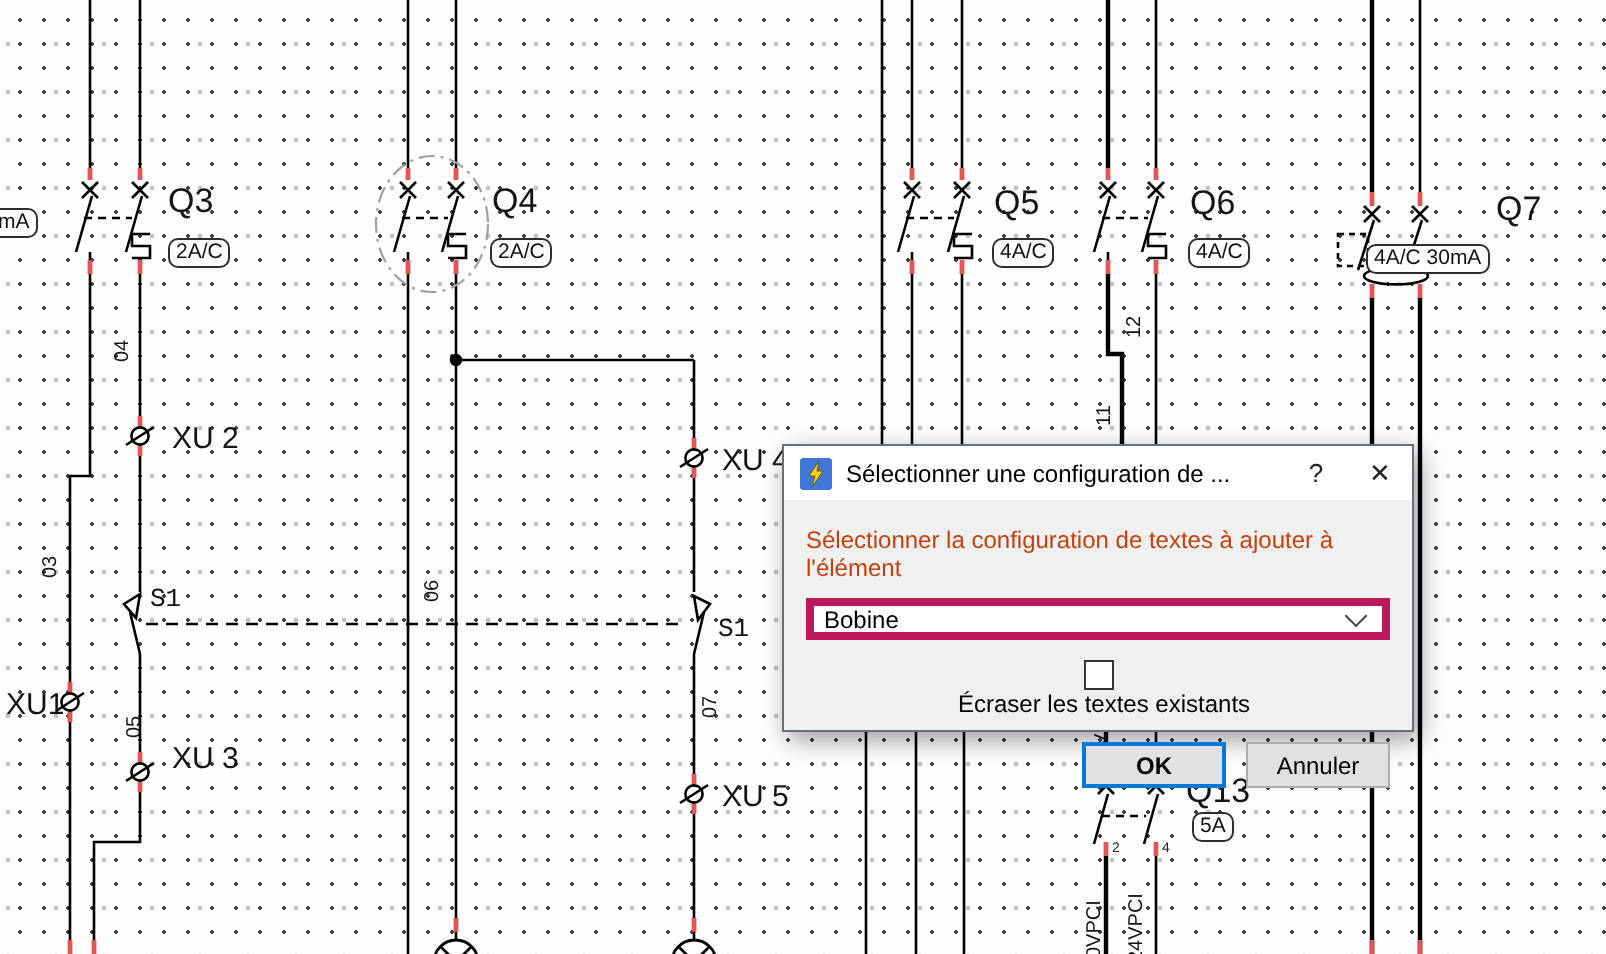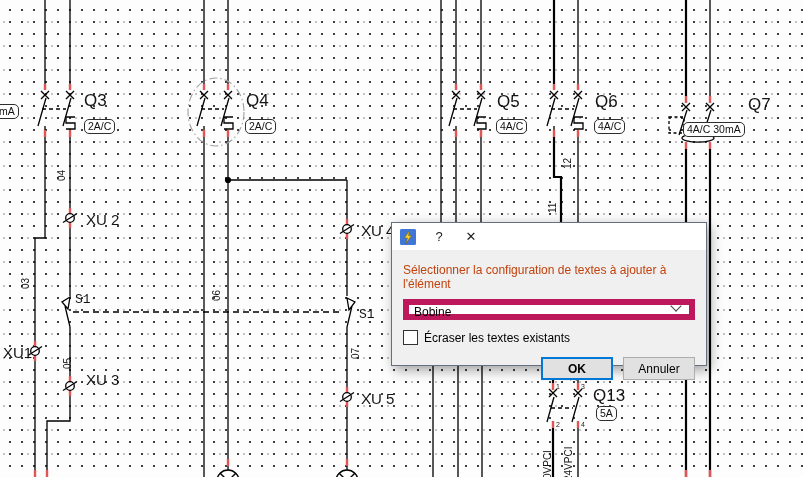--- a/index.html
+++ b/index.html
@@ -30,26 +30,26 @@
   .titlebar{height:27px;background:#fff;display:flex;align-items:center;}
   .appicon{width:16px;height:16px;margin:0 7px 0 8px;background:#3b6fd4;
            border-radius:2px;position:relative;flex:0 0 auto;}
   .appicon svg{position:absolute;left:0;top:0;}
   .title{font-size:12px;color:#000;flex:1 1 auto;white-space:nowrap;overflow:hidden;}
   .tbtn{width:32px;height:27px;border:none;background:transparent;font-size:13px;
         color:#222;display:flex;align-items:center;justify-content:center;padding:0;
         font-family:"Liberation Sans",sans-serif;}
   .dbody{padding:11px 11px 0 11px;}
   .dlabel{font-size:12px;color:#c2410c;margin-top:2px;}
-  .combo{margin-top:8px;height:21px;background:#fff;border:6px solid #be185d;
-         display:flex;box-sizing:border-box;}
+  .combo{margin-top:8px;height:21px;background:#fff;border:4px solid #be185d;
+         display:flex;align-items:center;box-sizing:border-box;}
   .combo .val{font-size:12px;padding-left:5px;flex:1 1 auto;color:#000;}
   .chev{width:7px;height:7px;border-right:1.6px solid #444;border-bottom:1.6px solid #444;
         transform:rotate(45deg);margin:-3px 9px 0 0;flex:0 0 auto;}
-  .checkrow{margin-top:10px;display:flex;align-items:center;}
+  .checkrow{margin-top:10px;display:flex;align-items:center;flex-direction:column;}
   .cbox{width:13px;height:13px;background:#fff;border:1px solid #333;flex:0 0 auto;}
   .clabel{font-size:12px;margin-left:6px;color:#000;}
   .btnrow{margin-top:12px;display:flex;justify-content:flex-end;gap:10px;padding-right:0;}
   .btn{width:72px;height:23px;font-size:12px;color:#000;background:#e1e1e1;
        border:1px solid #adadad;font-family:"Liberation Sans",sans-serif;padding:0;}
   .btn.default{border:2px solid #0078d7;background:#e5f1fb00;background:#e1e1e1;font-weight:bold;}
 </style>
 </head>
 <body>
 
@@ -206,20 +206,21 @@
   <div class="lbl pin" style="left:581px;top:421px">4</div>
 
   <div class="dialog">
     <div class="titlebar">
       <div class="appicon">
         <svg width="16" height="16" viewBox="0 0 16 16">
           <rect x="0" y="0" width="16" height="16" rx="2" fill="#3f76d8"></rect>
           <polygon points="9.5,1.5 4.5,9 7.5,9 6,14.5 11.5,6.5 8.5,6.5" fill="#ffd21e" stroke="#7a5b00" stroke-width="0.5"></polygon>
         </svg>
       </div>
+      <div class="title">Sélectionner une configuration de ...</div>
       <button class="tbtn">?</button>
       <button class="tbtn">✕</button>
     </div>
     <div class="dbody">
       <div class="dlabel">Sélectionner la configuration de textes à ajouter à l'élément</div>
       <div class="combo">
         <span class="val">Bobine</span>
         <span class="chev"></span>
       </div>
       <div class="checkrow">

